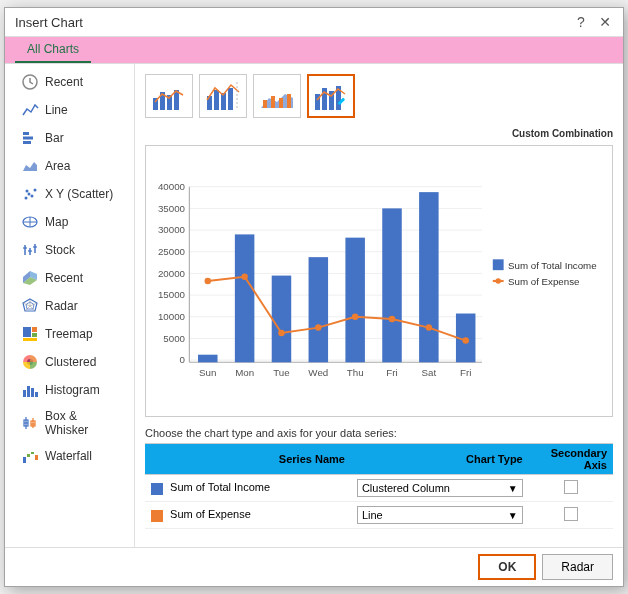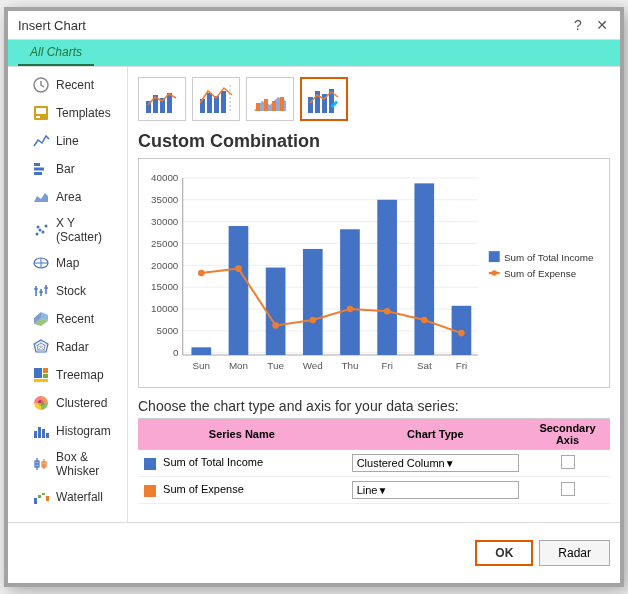--- a/index.html
+++ b/index.html
@@ -9,21 +9,21 @@
       background: #f0f0f0;
       display: flex;
       align-items: center;
       justify-content: center;
       width: 628px;
       height: 594px;
       overflow: hidden;
     }
     .dialog {
       background: #fff;
-      border: 4px solid #a3a3a3;
+      border: 1px solid #a3a3a3;
       box-shadow: 4px 4px 16px rgba(0,0,0,0.3);
       width: 620px;
       height: 580px;
       display: flex;
       flex-direction: column;
     }
     .title-bar {
       background: #fff;
       padding: 6px 10px;
       display: flex;
@@ -44,47 +44,46 @@
       width: 16px;
       height: 16px;
       cursor: pointer;
       display: flex;
       align-items: center;
       justify-content: center;
       font-size: 14px;
       color: #555;
     }
     .tabs-bar {
-      background: #5eead4;
+      background: #f9a8d4;
       padding: 0 10px;
       border-bottom: 1px solid #ddd;
-      font-style: italic;
     }
     .tab {
       display: inline-block;
       padding: 5px 12px;
       font-size: 12px;
       cursor: pointer;
       border-bottom: 2px solid transparent;
       color: #333;
     }
     .tab.active {
       border-bottom: 2px solid #217346;
       color: #217346;
     }
     .main-content {
       display: flex;
       flex: 1;
       overflow: hidden;
     }
     .sidebar {
-      width: 120px;
+      width: 130px;
       border-right: 1px solid #e0e0e0;
       overflow-y: auto;
-      padding: 4px 16px;
+      padding: 4px 8px;
     }
     .sidebar-item {
       display: flex;
       align-items: center;
       padding: 5px 8px;
       cursor: pointer;
       gap: 6px;
       color: #333;
       font-size: 12px;
     }
@@ -116,49 +115,50 @@
       cursor: pointer;
       display: flex;
       align-items: center;
       justify-content: center;
     }
     .chart-type-btn.selected {
       border: 2px solid #e05a00;
       background: #fff;
     }
     .chart-title {
-      font-size: 18px;
+      font-size: 10px;
       font-weight: 600;
       margin-bottom: 6px;
       color: #333;
+      text-align: right;
     }
     .chart-area {
       border: 1px solid #ccc;
       flex: 1;
       position: relative;
       margin-bottom: 10px;
       background: #fff;
       overflow: hidden;
     }
     .chart-inner {
       width: 100%;
       height: 100%;
     }
     .series-table {
       width: 100%;
       border-collapse: collapse;
       font-size: 11px;
       margin-bottom: 8px;
     }
     .series-table th {
-      text-align: center;
+      text-align: right;
       padding: 3px 6px;
       border-bottom: 1px solid #ccc;
       border-top: 1px solid #ccc;
-      background: #f9a8d4;
+      background: #0ea5e9;
       font-weight: 600;
     }
     .series-table td {
       padding: 4px 6px;
       border-bottom: 1px solid #eee;
       vertical-align: middle;
     }
     .series-color-box {
       width: 12px;
       height: 12px;
@@ -167,54 +167,54 @@
       vertical-align: middle;
     }
     .series-dropdown {
       display: flex;
       align-items: center;
       border: 1px solid #aaa;
       background: #fff;
       padding: 2px 4px;
       cursor: pointer;
       min-width: 140px;
-      justify-content: flex-start;
+      justify-content: space-between;
       font-size: 11px;
     }
     .series-checkbox {
       width: 14px;
       height: 14px;
       border: 1px solid #aaa;
       background: #fff;
       display: inline-block;
     }
     .footer-buttons {
       display: flex;
       justify-content: flex-end;
       gap: 6px;
-      padding: 17px 10px;
+      padding: 6px 10px;
       border-top: 1px solid #ddd;
     }
     .btn {
       padding: 4px 18px;
       font-size: 12px;
       cursor: pointer;
       border: 1px solid #aaa;
       background: #f5f5f5;
     }
     .btn.ok {
       background: #fff;
       border: 2px solid #e05a00;
       color: #333;
       font-weight: 600;
     }
     
     .icon-svg { width: 28px; height: 28px; }
     .label-choose {
-      font-size: 14px;
+      font-size: 11px;
       color: #333;
       margin-bottom: 4px;
     }
   </style>
 </head>
 <body>
 
 <div class="dialog">
 
   <div class="title-bar">
@@ -236,30 +236,20 @@
       <div class="sidebar-item">
         <div class="sidebar-icon">
           <svg class="icon-svg" viewBox="0 0 18 18">
               <circle cx="9" cy="9" r="7" fill="none" stroke="#888" stroke-width="1.5"></circle>
               <polyline points="9,5 9,9 12,11" fill="none" stroke="#888" stroke-width="1.5"></polyline>
             </svg>
         </div>
         <span>Recent</span>
       </div>
 
-      <div class="sidebar-item">
-        <div class="sidebar-icon">
-          <svg class="icon-svg" viewBox="0 0 18 18">
-              <rect x="2" y="2" width="14" height="14" rx="1" fill="#d4a017" stroke="none"></rect>
-              <rect x="4" y="4" width="10" height="6" rx="0.5" fill="#fff"></rect>
-              <rect x="4" y="12" width="4" height="2" fill="#fff"></rect>
-            </svg>
-        </div>
-        <span>Templates</span>
-      </div>
 
 
       <div class="sidebar-item">
         <div class="sidebar-icon">
           <svg class="icon-svg" viewBox="0 0 18 18">
               <polyline points="2,14 6,8 10,11 14,4 17,7" fill="none" stroke="#4472C4" stroke-width="1.5"></polyline>
             </svg>
         </div>
         <span>Line</span>
       </div>

